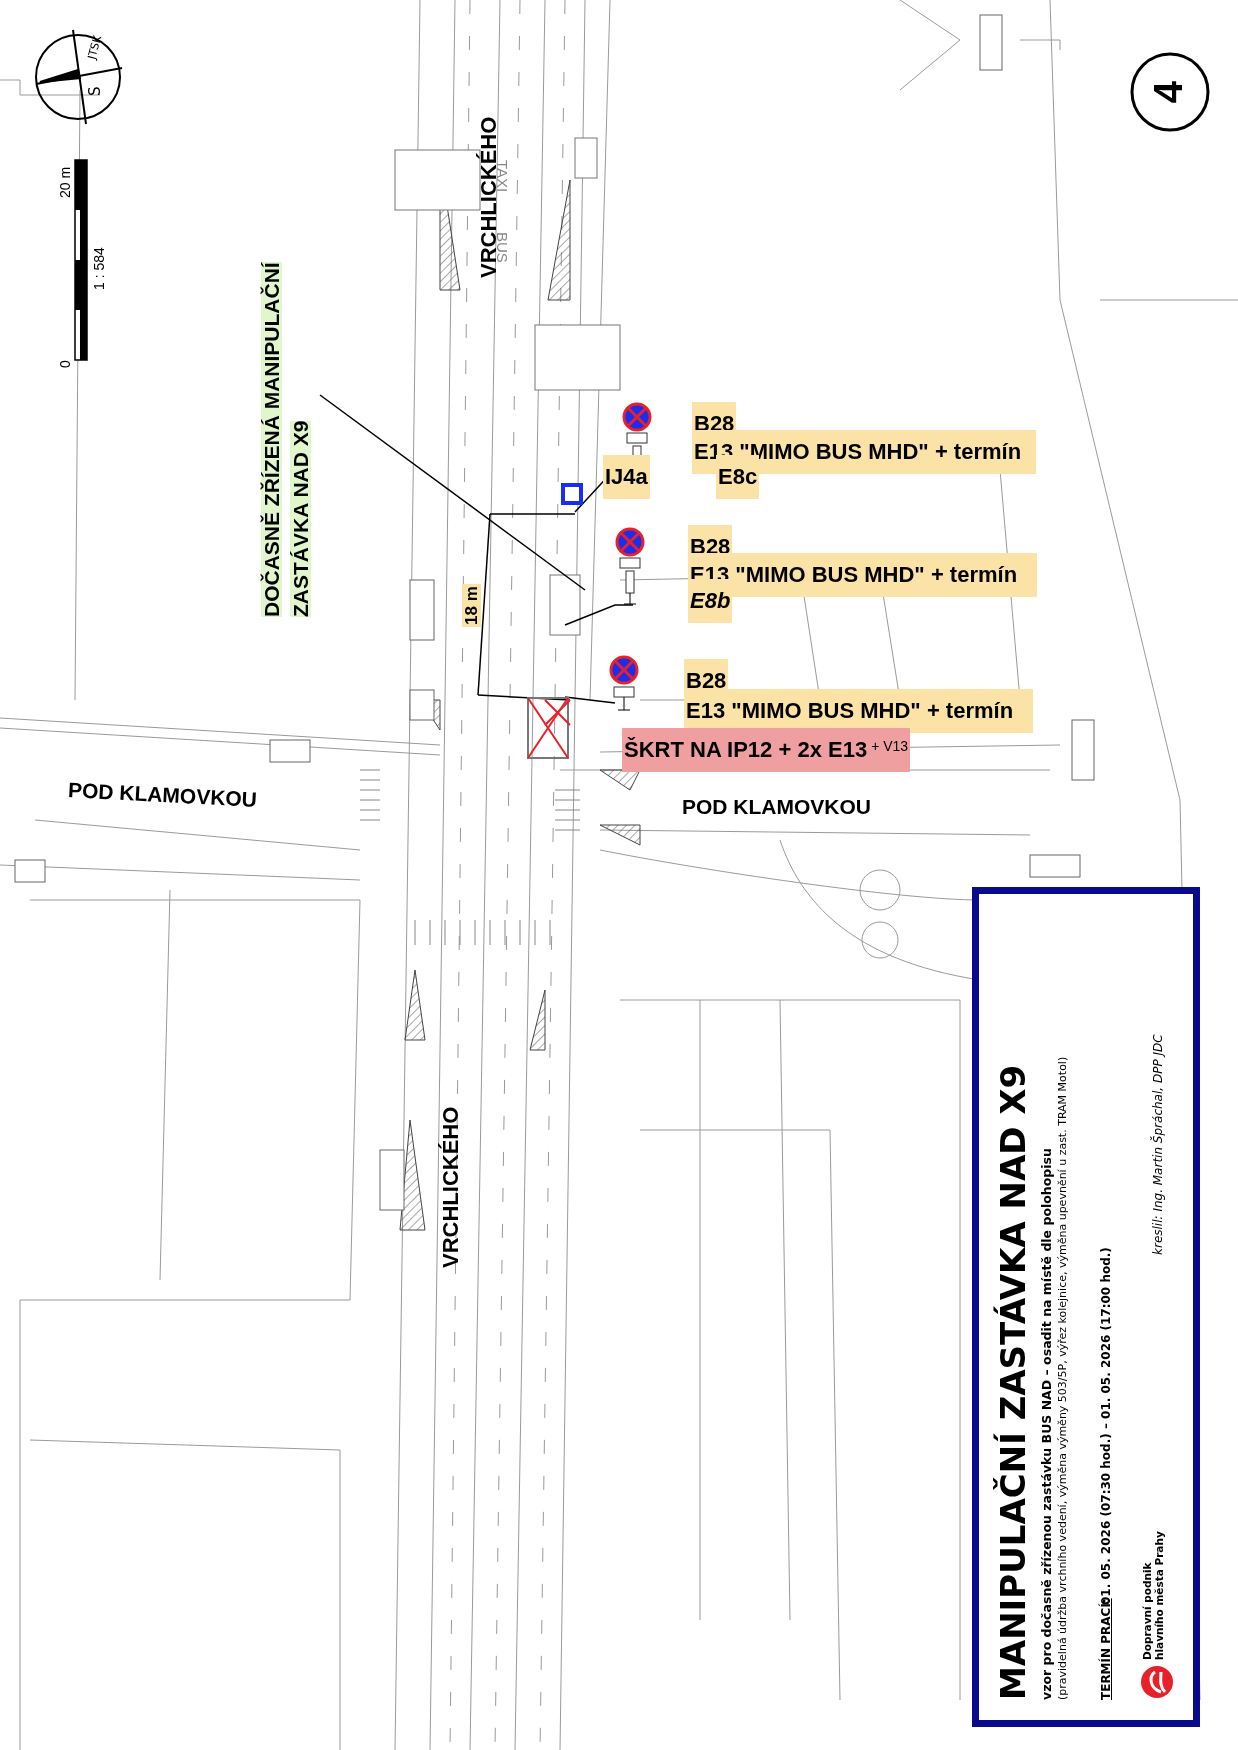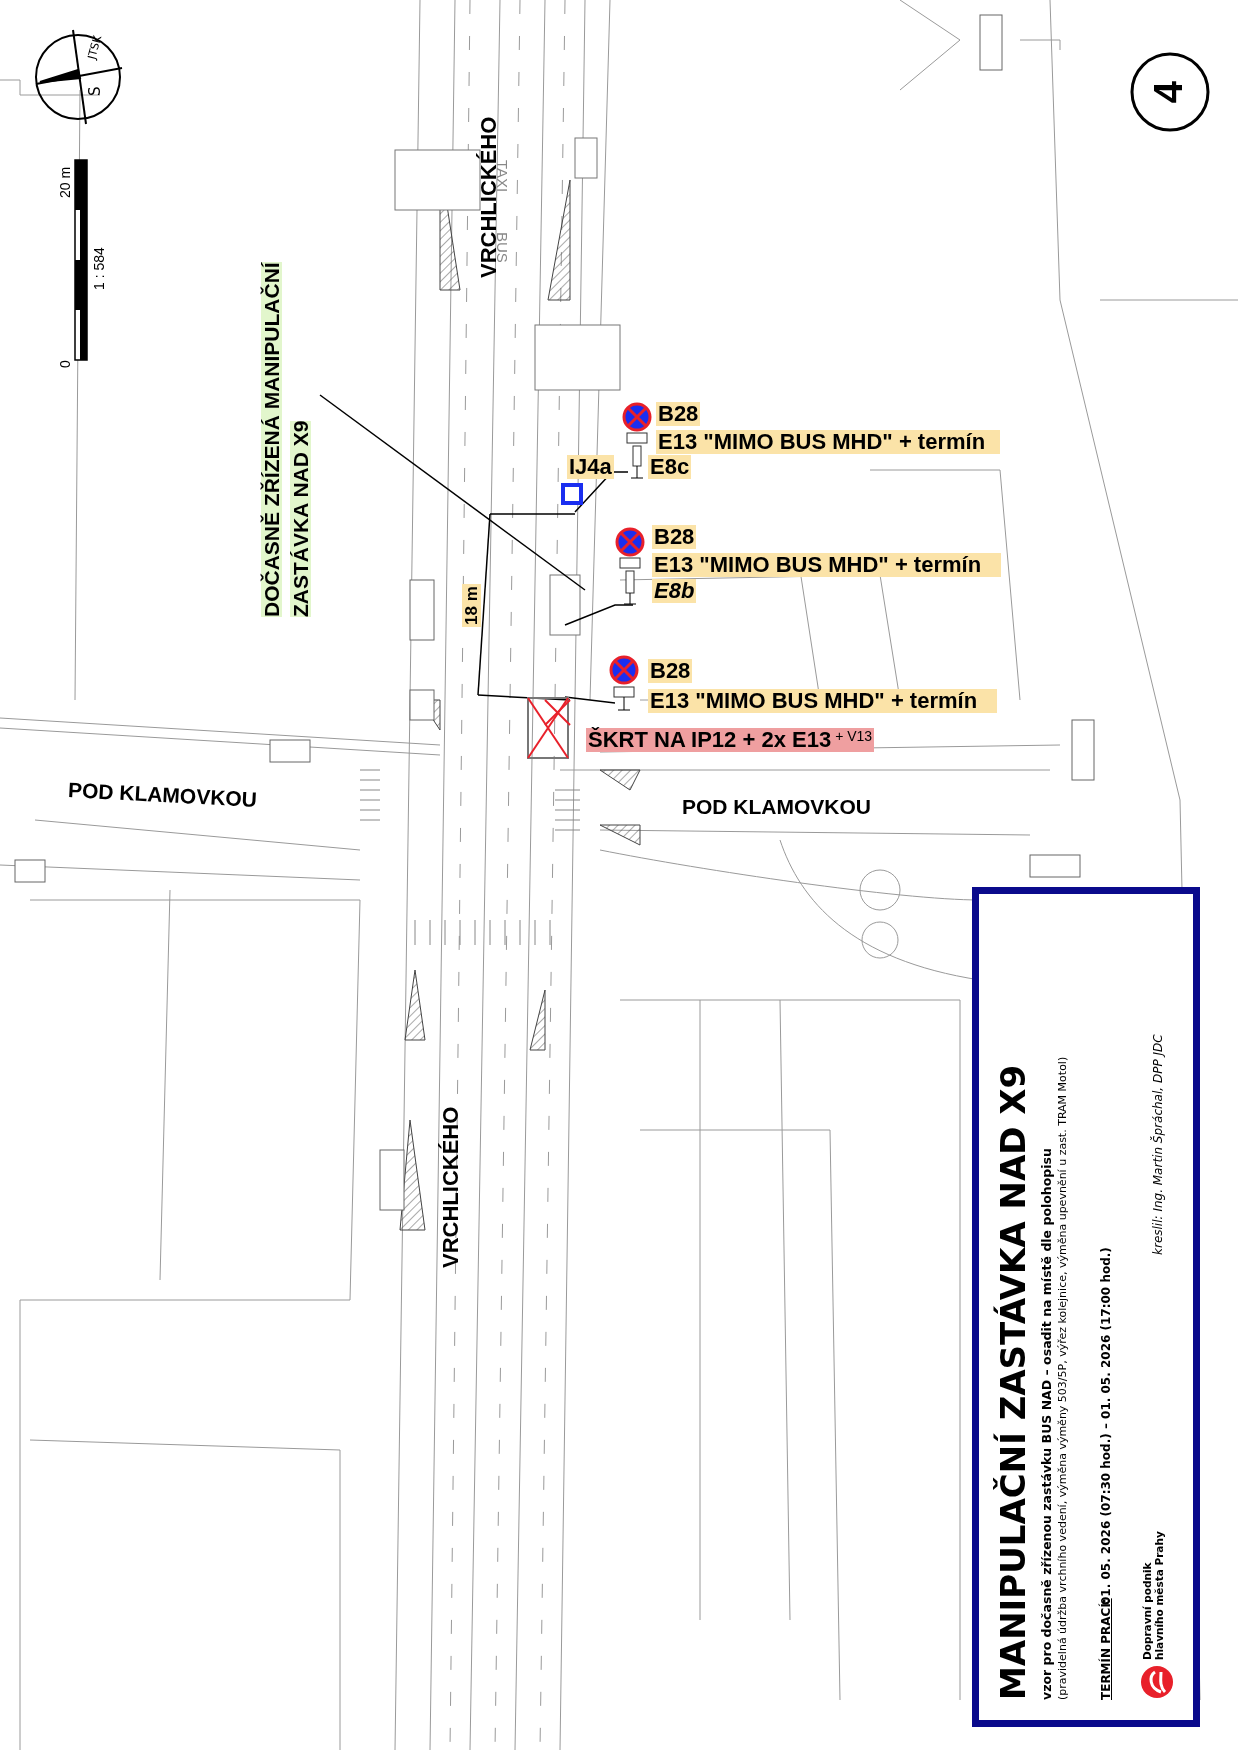--- a/index.html
+++ b/index.html
@@ -2,21 +2,21 @@
 <html><head>
 <meta charset="utf-8">
 <style>
   html,body{margin:0;padding:0;background:#fff;}
   body{width:1238px;height:1750px;position:relative;overflow:hidden;font-family:"Liberation Sans",sans-serif;}
   svg.base{position:absolute;left:0;top:0;}
   .lbl{position:absolute;font-family:"Liberation Sans",sans-serif;font-weight:bold;color:#000;white-space:nowrap;line-height:1;}
   .hl-y{background:#fbe3a8;}
   .hl-g{background:#e2f6cc;}
   .hl-r{background:#ef9fa0;}
-  .sign-lbl{font-size:22px;padding:1px 2px;}
+  .sign-lbl{font-size:22px;padding:11px 2px;margin-left:36px;}
   .street{font-size:21px;}
   .street-v{font-size:22px;}
   .titlebox{position:absolute;left:972px;top:887px;width:228px;height:840px;border:7px solid #0a0a8c;background:#fff;box-sizing:border-box;}
   .tb-inner{position:absolute;left:0;top:0;width:826px;height:214px;transform-origin:0 0;transform:translate(0,826px) rotate(-90deg);}
   .tb-title{position:absolute;left:20px;top:14px;font-family:"DejaVu Sans",sans-serif;font-size:34px;font-weight:bold;letter-spacing:0px;}
   .tb-sub1{position:absolute;left:20px;top:60px;font-family:"DejaVu Sans",sans-serif;font-size:12.5px;font-weight:bold;}
   .tb-sub2{position:absolute;left:20px;top:77px;font-family:"DejaVu Sans",sans-serif;font-size:11px;}
   .tb-term-l{position:absolute;left:20px;top:120px;font-family:"DejaVu Sans",sans-serif;font-size:12px;font-weight:bold;text-decoration:underline;}
   .tb-term-v{position:absolute;left:115px;top:120px;font-family:"DejaVu Sans",sans-serif;font-size:12px;font-weight:bold;}
   .tb-author{position:absolute;left:465px;top:172px;font-family:"DejaVu Sans",sans-serif;font-size:12px;font-style:italic;}
@@ -212,21 +212,21 @@
 <div class="lbl hl-g" style="left:261px;top:617px;font-size:21px;transform-origin:0 0;transform:rotate(-90deg);">DOČASNĚ ZŘÍZENÁ MANIPULAČNÍ</div>
 <div class="lbl hl-g" style="left:290px;top:617px;font-size:21px;transform-origin:0 0;transform:rotate(-90deg);">ZASTÁVKA NAD X9</div>
 
 <div class="lbl hl-y" style="left:462px;top:627px;font-size:17px;padding:1px 2px;transform-origin:0 0;transform:rotate(-90deg);">18 m</div>
 
 <div class="lbl" style="left:510px;top:160px;font-size:15px;font-weight:normal;color:#888;transform-origin:0 0;transform:rotate(90deg);">TAXI</div>
 <div class="lbl" style="left:510px;top:232px;font-size:15px;font-weight:normal;color:#888;transform-origin:0 0;transform:rotate(90deg);">BUS</div>
 
 <div class="lbl hl-y sign-lbl" style="left:656px;top:402px;">B28</div>
 <div class="lbl hl-y sign-lbl" style="left:656px;top:430px;width:340px;">E13 "MIMO BUS MHD" + termín</div>
-<div class="lbl hl-y sign-lbl" style="left:648px;top:455px;">E8c</div>
+<div class="lbl hl-y sign-lbl" style="left:680px;top:455px;">E8c</div>
 <div class="lbl hl-y sign-lbl" style="left:567px;top:455px;">IJ4a</div>
 
 <div class="lbl hl-y sign-lbl" style="left:652px;top:525px;">B28</div>
 <div class="lbl hl-y sign-lbl" style="left:652px;top:553px;width:345px;">E13 "MIMO BUS MHD" + termín</div>
 <div class="lbl hl-y sign-lbl" style="left:652px;top:579px;font-style:italic;">E8b</div>
 
 <div class="lbl hl-y sign-lbl" style="left:648px;top:659px;">B28</div>
 <div class="lbl hl-y sign-lbl" style="left:648px;top:689px;width:345px;">E13 "MIMO BUS MHD" + termín</div>
 
 <div class="lbl hl-r sign-lbl" style="left:586px;top:728px;">

